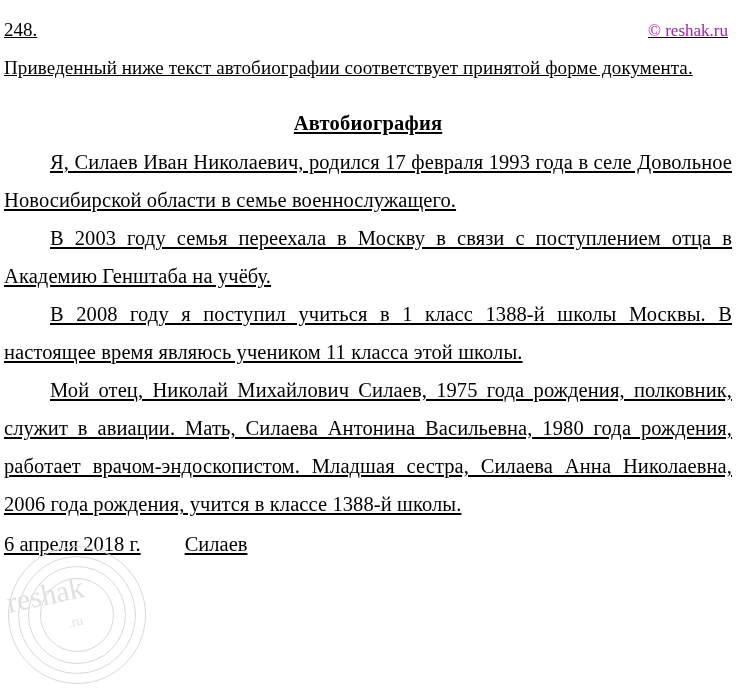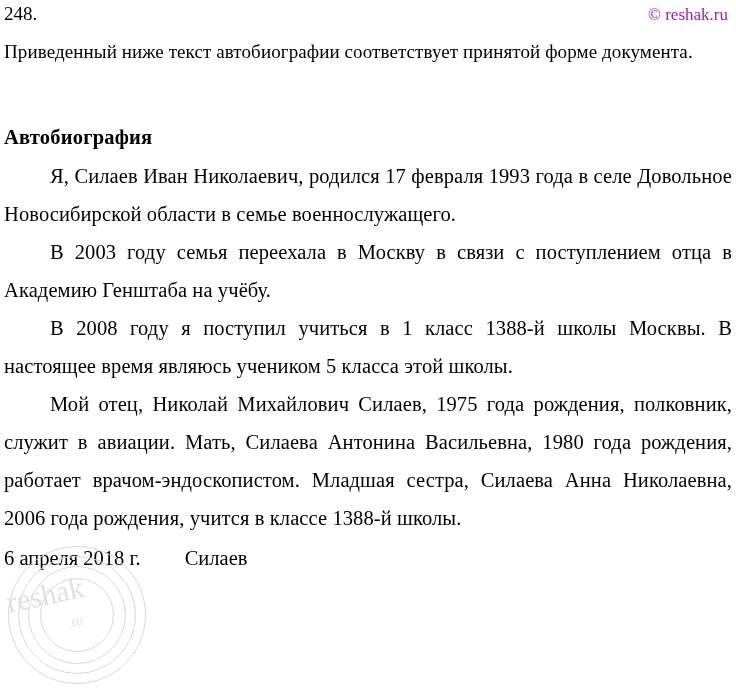--- a/index.html
+++ b/index.html
@@ -13,21 +13,22 @@
     font-family: "Liberation Serif", serif;
     color: #000000;
     position: relative;
     overflow: hidden;
   }
   .page {
     position: relative;
     width: 736px;
     height: 577px;
     box-sizing: border-box;
-    padding: 0 4px;
+    padding: 16px 4px;
+    text-decoration: underline;
   }
   .header-row {
     display: flex;
     justify-content: space-between;
     align-items: baseline;
     font-size: 19px;
     line-height: 24px;
     padding-top: 2px;
   }
   .task-number {
@@ -40,24 +41,24 @@
   }
   .intro {
     font-size: 19px;
     line-height: 37px;
     text-align: justify;
     text-align-last: left;
     margin-top: 6px;
     letter-spacing: 0.1px;
   }
   .doc-title {
-    text-align: left;
+    text-align: center;
     font-weight: bold;
     font-size: 20.5px;
-    margin-top: 56px;
+    margin-top: 26px;
     margin-bottom: 8px;
     letter-spacing: 0.2px;
   }
   p.body-par {
     font-size: 20.5px;
     line-height: 38px;
     text-align: justify;
     text-align-last: left;
     margin: 0;
     text-indent: 46px;
@@ -122,21 +123,21 @@
     <span class="task-number">248.</span>
     <span class="watermark-text">© reshak.ru</span>
   </div>
 
   <div class="intro">Приведенный ниже текст автобиографии соответствует принятой форме документа.</div>
 
   <div class="doc-title">Автобиография</div>
 
   <p class="body-par">Я, Силаев Иван Николаевич, родился 17 февраля 1993 года в селе Довольное Новосибирской области в семье военнослужащего.</p>
   <p class="body-par">В 2003 году семья переехала в Москву в связи с поступлением отца в Академию Генштаба на учёбу.</p>
-  <p class="body-par">В 2008 году я поступил учиться в 1 класс 1388-й школы Москвы. В настоящее время являюсь учеником 5 класса этой школы.</p>
+  <p class="body-par">В 2008 году я поступил учиться в 1 класс 1388-й школы Москвы. В настоящее время являюсь учеником 11 класса этой школы.</p>
   <p class="body-par">Мой отец, Николай Михайлович Силаев, 1975 года рождения, полковник, служит в авиации. Мать, Силаева Антонина Васильевна, 1980 года рождения, работает врачом-эндоскопистом. Младшая сестра, Силаева Анна Николаевна, 2006 года рождения, учится в классе 1388-й школы.</p>
 
   <div class="date-row">
     <span>6 апреля 2018 г.</span>
     <span class="sign">Силаев</span>
   </div>
 
   <div class="stamp">
     <div class="ring ring1"></div>
     <div class="ring ring2"></div>

